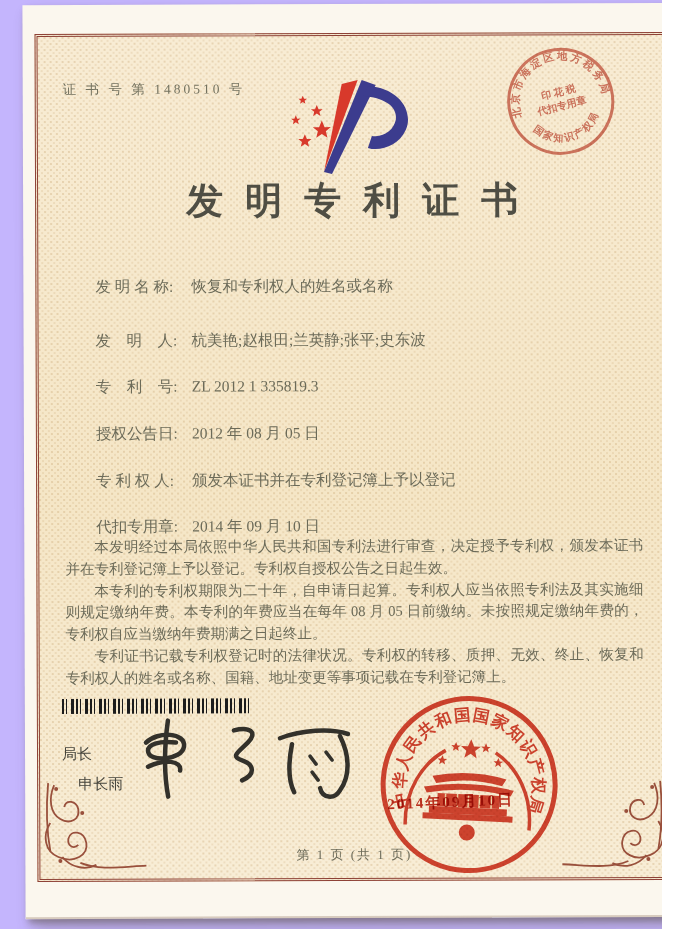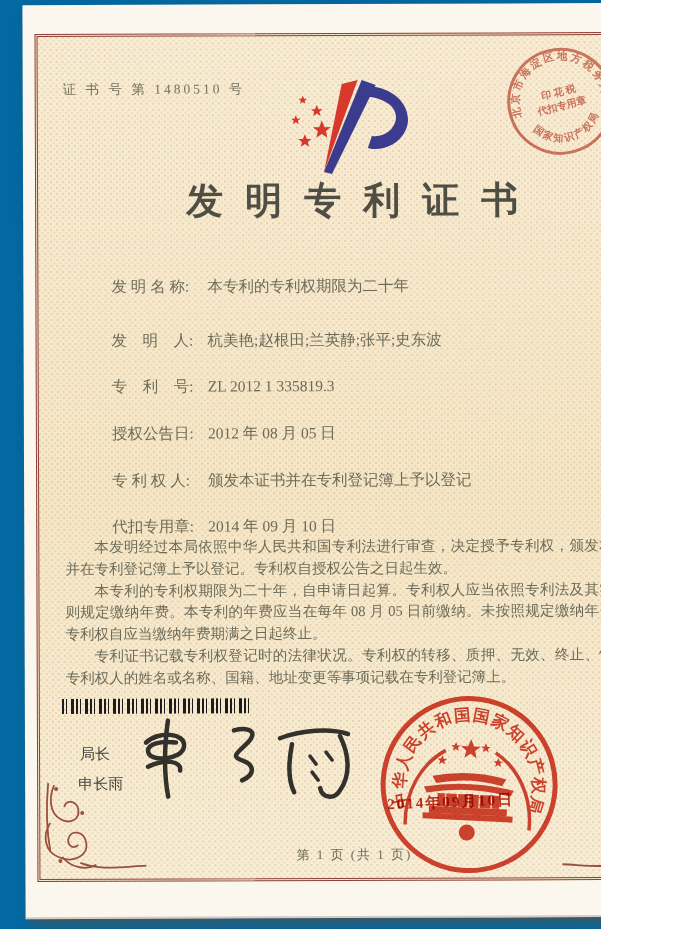--- a/index.html
+++ b/index.html
@@ -1,44 +1,44 @@
 <!DOCTYPE html>
 <html><head>
 <meta charset="utf-8">
 <style>
   html,body{margin:0;padding:0;background:#ffffff;}
-  .scan{position:relative;width:601px;height:929px;background:#0369a1;overflow:hidden;
+  .scan{position:relative;width:662px;height:929px;background:#c4b5fd;overflow:hidden;
         font-family:"Liberation Serif","DejaVu Serif",serif;}
   .paper{position:absolute;left:24px;top:4px;width:650px;height:914px;background:#fbf7ee;
          transform:rotate(-0.2deg);
          box-shadow:3px 4px 6px rgba(90,80,70,.45), 7px 10px 16px rgba(90,80,70,.3),
                     inset -4px 0 0 rgba(130,60,48,.55), inset 0 -2px 0 rgba(150,120,100,.35);}
   .frame{position:absolute;left:12px;top:29px;width:628px;height:842px;
          border:3px double #8e4237;
          background-color:#f6e8cb;
          background-image:
            radial-gradient(circle at 1px 1px, rgba(190,150,95,.28) 1px, transparent 1.5px),
            radial-gradient(circle at 1px 1px, rgba(190,150,95,.18) 1px, transparent 1.5px),
            linear-gradient(180deg,#f8ecd4 0%,#f5e6c6 55%,#f8edd6 100%);
          background-size:6px 6px,6px 6px,100% 100%;
          background-position:0 0,3px 3px,0 0;}
   .certno{position:absolute;left:25px;top:44px;font-size:13.5px;letter-spacing:3px;color:#73725f;}
   .logo{position:absolute;left:234px;top:42px;width:140px;height:100px;}
   .title{position:absolute;left:0;top:140px;width:100%;text-align:center;
          font-size:37px;font-weight:bold;color:#4f4e44;letter-spacing:22px;padding-left:22px;box-sizing:border-box;}
   .fieldrow{position:absolute;left:26px;right:18px;font-size:15.5px;color:#6c6b59;white-space:pre;}
-  .fieldrow .lab{display:inline-block;min-width:96px;margin-left:16px;}
+  .fieldrow .lab{display:inline-block;min-width:96px;}
   .f0{top:222px}.f1{top:276px}.f2{top:322px}.f3{top:369px}.f4{top:416px}.f5{top:462px}
   .bodytext{position:absolute;left:26px;top:500px;width:578px;font-size:14.5px;line-height:21.8px;
             color:#6c6b59;text-align:justify;}
   .bodytext p{margin:0;text-indent:2em;}
   .barcode{position:absolute;left:22px;top:662px;width:190px;height:15px;background:
       repeating-linear-gradient(90deg,#1c1c1c 0 2px,transparent 2px 4px,#1c1c1c 4px 5px,transparent 5px 9px,
       #1c1c1c 9px 12px,transparent 12px 14px);}
-  .sig-title{position:absolute;left:40px;top:708px;font-size:15px;color:#45443c;font-family:"Liberation Sans","DejaVu Sans",sans-serif;}
+  .sig-title{position:absolute;left:22px;top:708px;font-size:15px;color:#45443c;font-family:"Liberation Sans","DejaVu Sans",sans-serif;}
   .sig-name{position:absolute;left:38px;top:738px;font-size:15px;color:#45443c;font-family:Liberation Serif, serif;}
   .signature{position:absolute;left:94px;top:672px;width:240px;height:100px;}
   .main-seal{position:absolute;left:334px;top:654px;width:190px;height:190px;
              mix-blend-mode:multiply;opacity:.92;transform:rotate(3deg);}
   .main-seal text{font-size:16.5px;font-weight:bold;letter-spacing:1.5px;fill:#d03826;}
   .seal-date{position:absolute;left:347px;top:756px;width:190px;font-size:15px;font-weight:bold;
              color:#c23424;letter-spacing:2px;transform:rotate(-2deg);mix-blend-mode:multiply;}
   .tax-seal{position:absolute;left:465px;top:8px;width:116px;height:116px;
             transform:rotate(-14deg);opacity:.85;mix-blend-mode:multiply;}
   .tax-seal text{fill:#c96а5a;}
@@ -83,21 +83,21 @@
           <use href="#star" transform="translate(33,63) scale(0.7)"></use>
         </g>
         <path d="M70,6 L86,2 L52,94 Z" fill="#d8392b"></path>
         <path d="M90,2 L104,7 L60,96 L52,94 Z" fill="#3c3c8e"></path>
         <path d="M96,8 C128,10 142,34 134,52 C127,68 108,74 96,70 L100,58 C112,60 122,52 124,42 C126,28 112,20 92,18 Z" fill="#3c3c8e"></path>
       </svg>
 
       <div class="title">发明专利证书</div>
 
       <div class="fieldrow f0">
-        <span class="lab">发 明 名 称:</span><span>本专利的专利权期限为二十年</span>
+        <span class="lab">发 明 名 称:</span><span>恢复和专利权人的姓名或名称</span>
       </div>
       <div class="fieldrow f1">
         <span class="lab">发　明　人:</span><span>杭美艳;赵根田;兰英静;张平;史东波</span>
       </div>
       <div class="fieldrow f2">
         <span class="lab">专　利　号:</span><span>ZL 2012 1 335819.3</span>
       </div>
       <div class="fieldrow f3">
         <span class="lab">授权公告日:</span><span>2012 年 08 月 05 日</span>
       </div>

